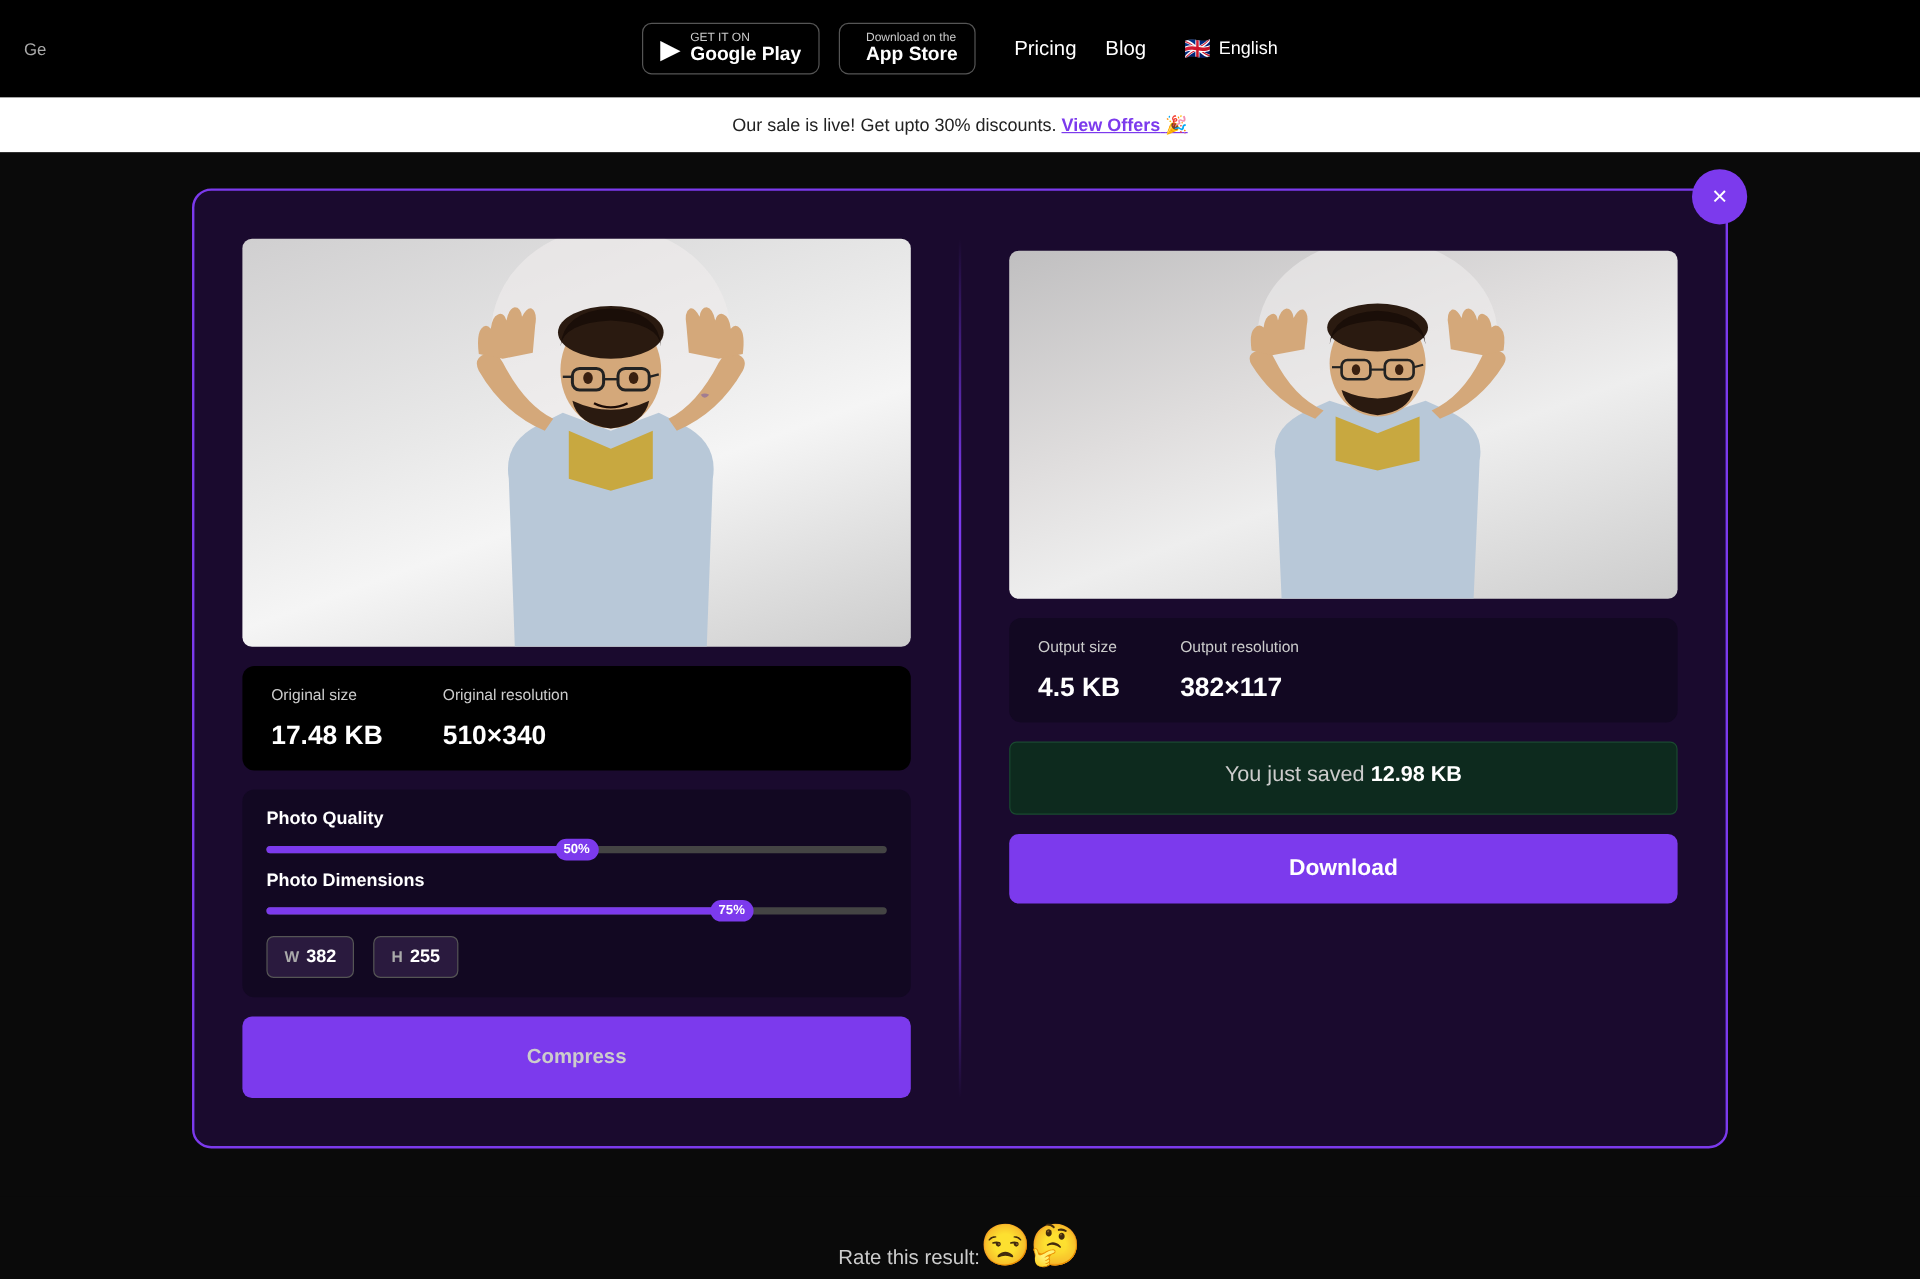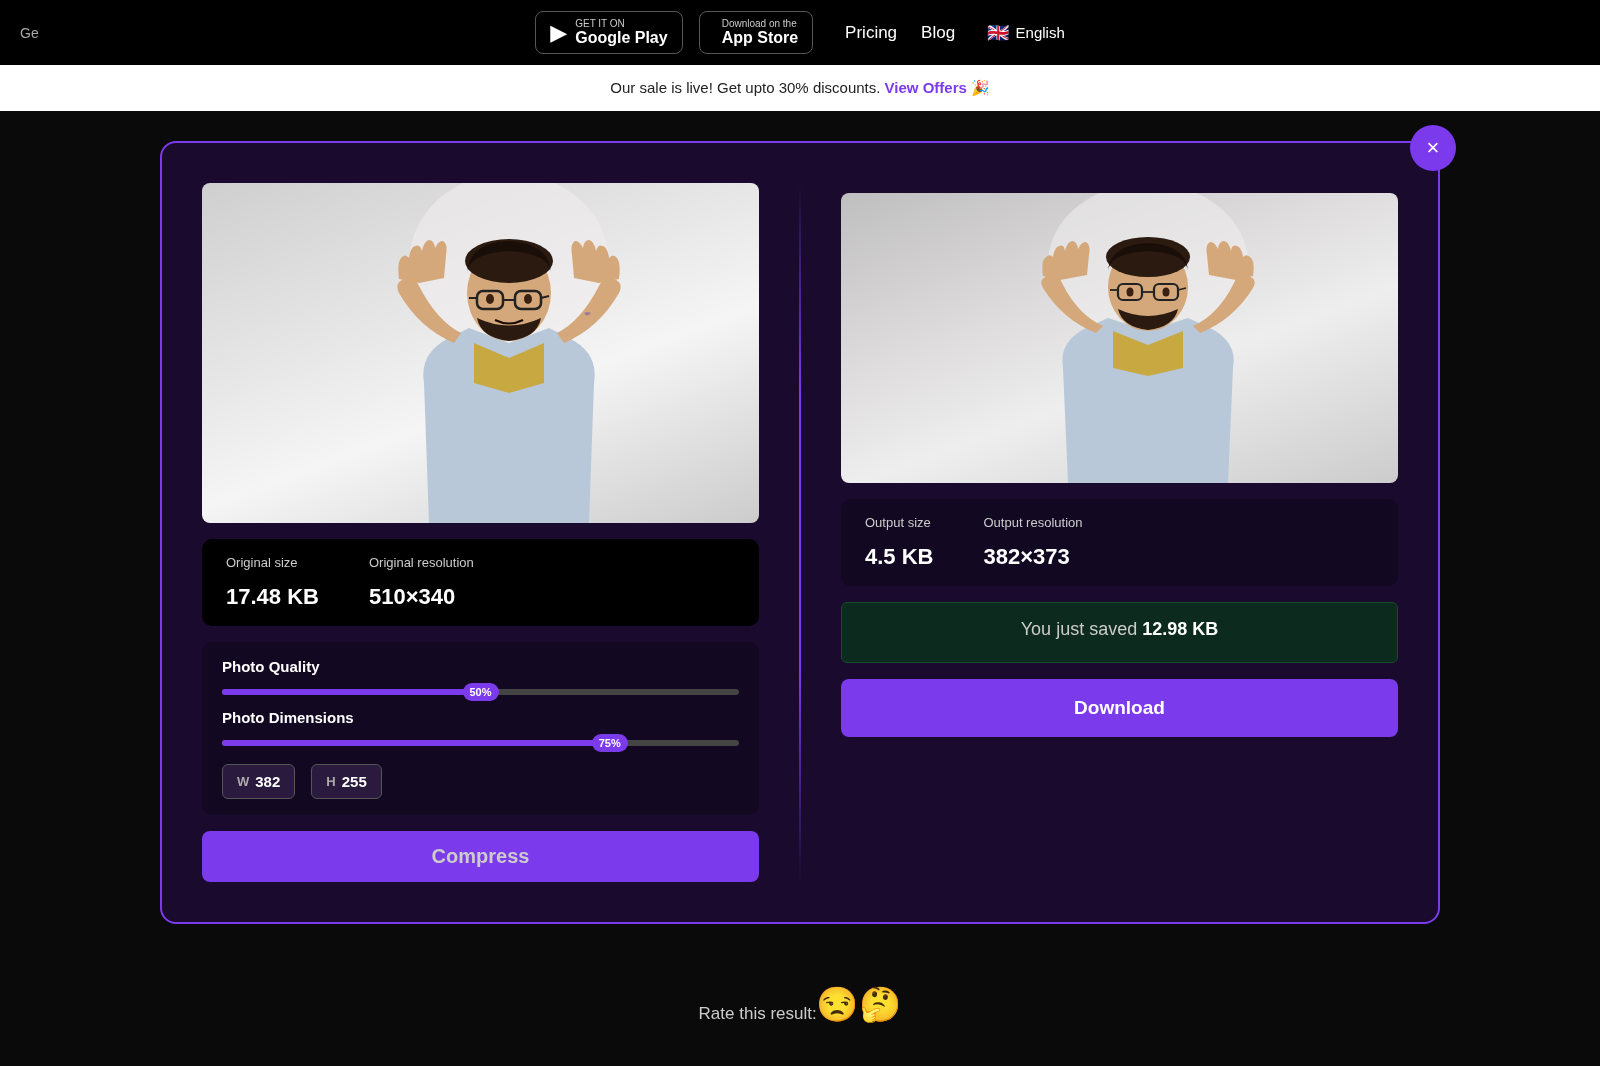--- a/index.html
+++ b/index.html
@@ -12,21 +12,21 @@
     }
 
     
     .navbar {
       background: #000;
       display: flex;
       align-items: center;
       justify-content: center;
       padding: 10px 40px;
       gap: 16px;
-      height: 65px;
+      height: 81px;
       position: relative;
     }
     .nav-left-hint {
       position: absolute;
       left: 0;
       color: #aaa;
       font-size: 14px;
       padding-left: 20px;
     }
     .store-btn {
@@ -70,20 +70,21 @@
     .sale-banner {
       background: #fff;
       text-align: center;
       padding: 14px;
       font-size: 15px;
       color: #222;
     }
     .sale-banner a {
       color: #7c3aed;
       font-weight: 600;
+      text-decoration: underline;
       cursor: pointer;
     }
 
     
     .main-content {
       background: #0a0a0a;
       padding: 30px 40px 40px;
       display: flex;
       justify-content: center;
     }
@@ -221,23 +222,23 @@
       font-size: 13px;
       font-weight: 600;
     }
     .dim-value { font-weight: 600; color: #fff; }
 
     .compress-btn {
       background: #7c3aed;
       border: none;
       border-radius: 8px;
       color: #ccc;
-      font-size: 20px;
+      font-size: 17px;
       font-weight: 600;
-      padding: 14px;
+      padding: 24px;
       cursor: pointer;
       width: 100%;
       text-align: center;
     }
 
     
     .divider {
       width: 2px;
       background: linear-gradient(180deg, transparent, #7c3aed 30%, #7c3aed 70%, transparent);
       align-self: stretch;
@@ -477,21 +478,21 @@
         <div style="position:absolute;inset:0;background:linear-gradient(160deg,#c0c0c0 0%,#e0e0e0 40%,#eeeeee 60%,#cccccc 100%);z-index:-1;border-radius:8px;"></div>
       </div>
 
       <div class="output-stats">
         <div class="stat-group">
           <span class="stat-label">Output size</span>
           <span class="stat-value">4.5 KB</span>
         </div>
         <div class="stat-group">
           <span class="stat-label">Output resolution</span>
-          <span class="stat-value">382×373</span>
+          <span class="stat-value">382×117</span>
         </div>
       </div>
 
       <div class="savings-box">
         <div class="savings-text">
           <span>You just saved</span>
           <span class="savings-highlight">12.98 KB</span>
         </div>
       </div>
 

